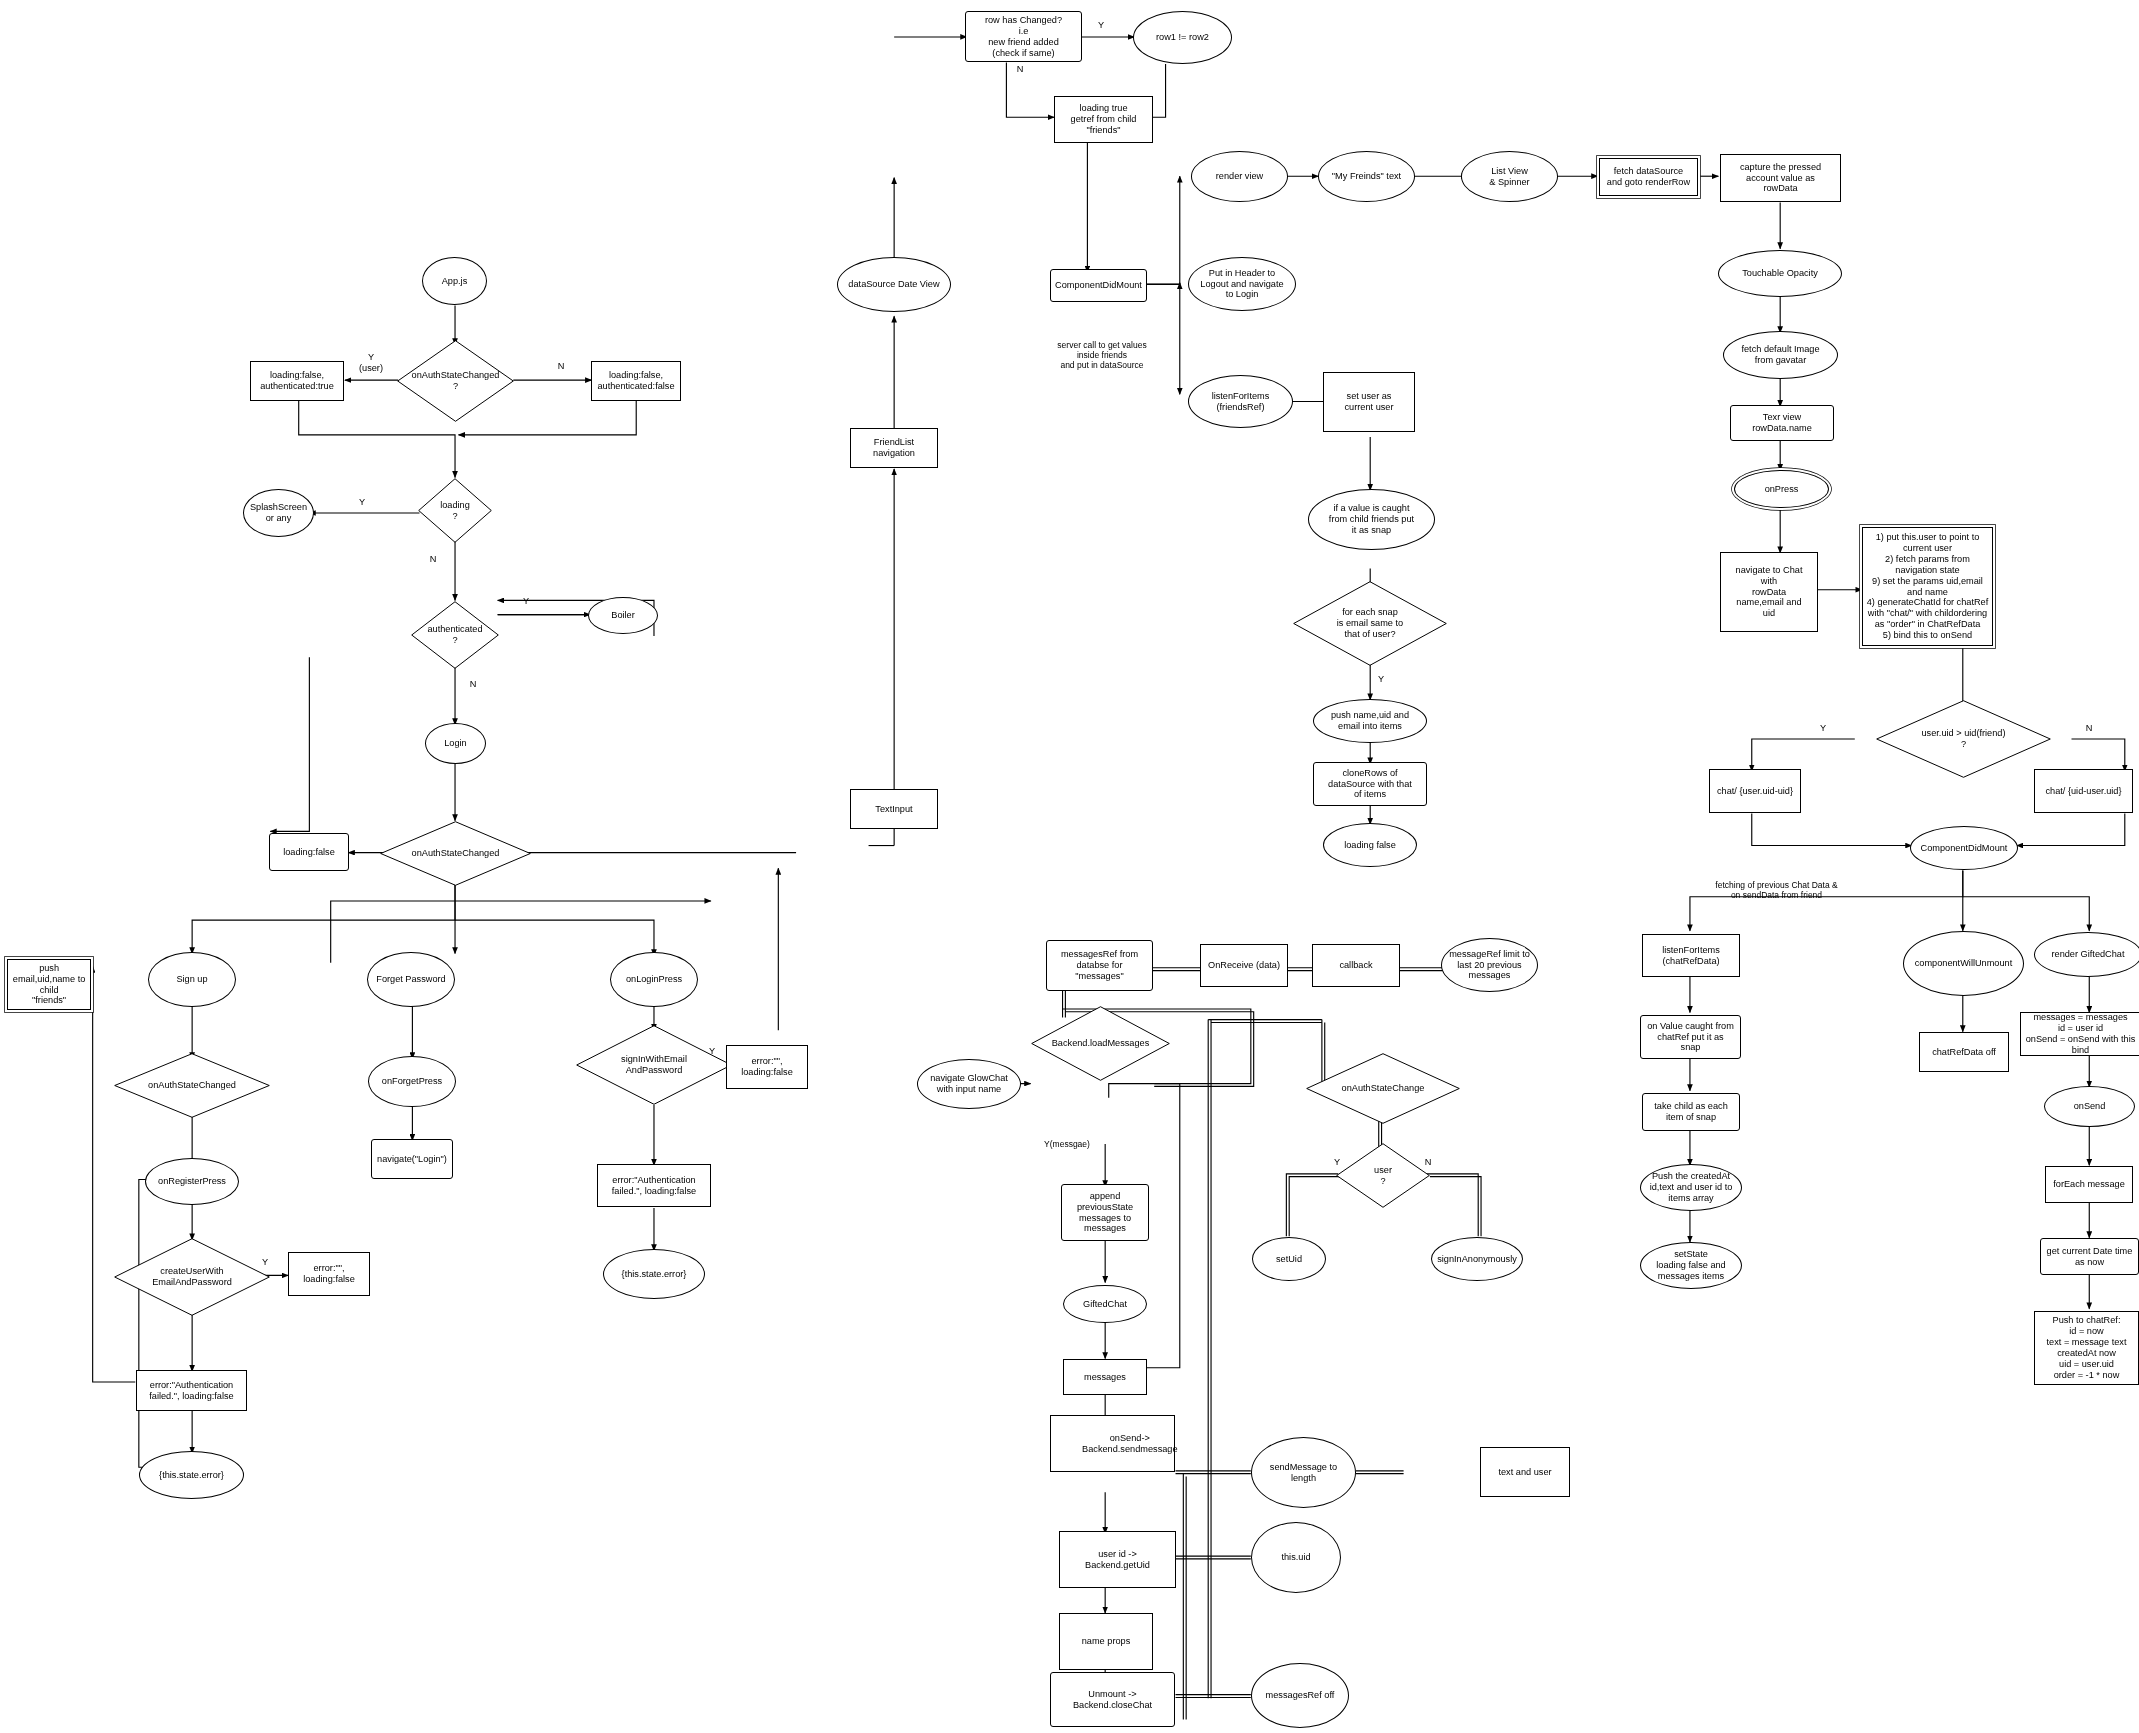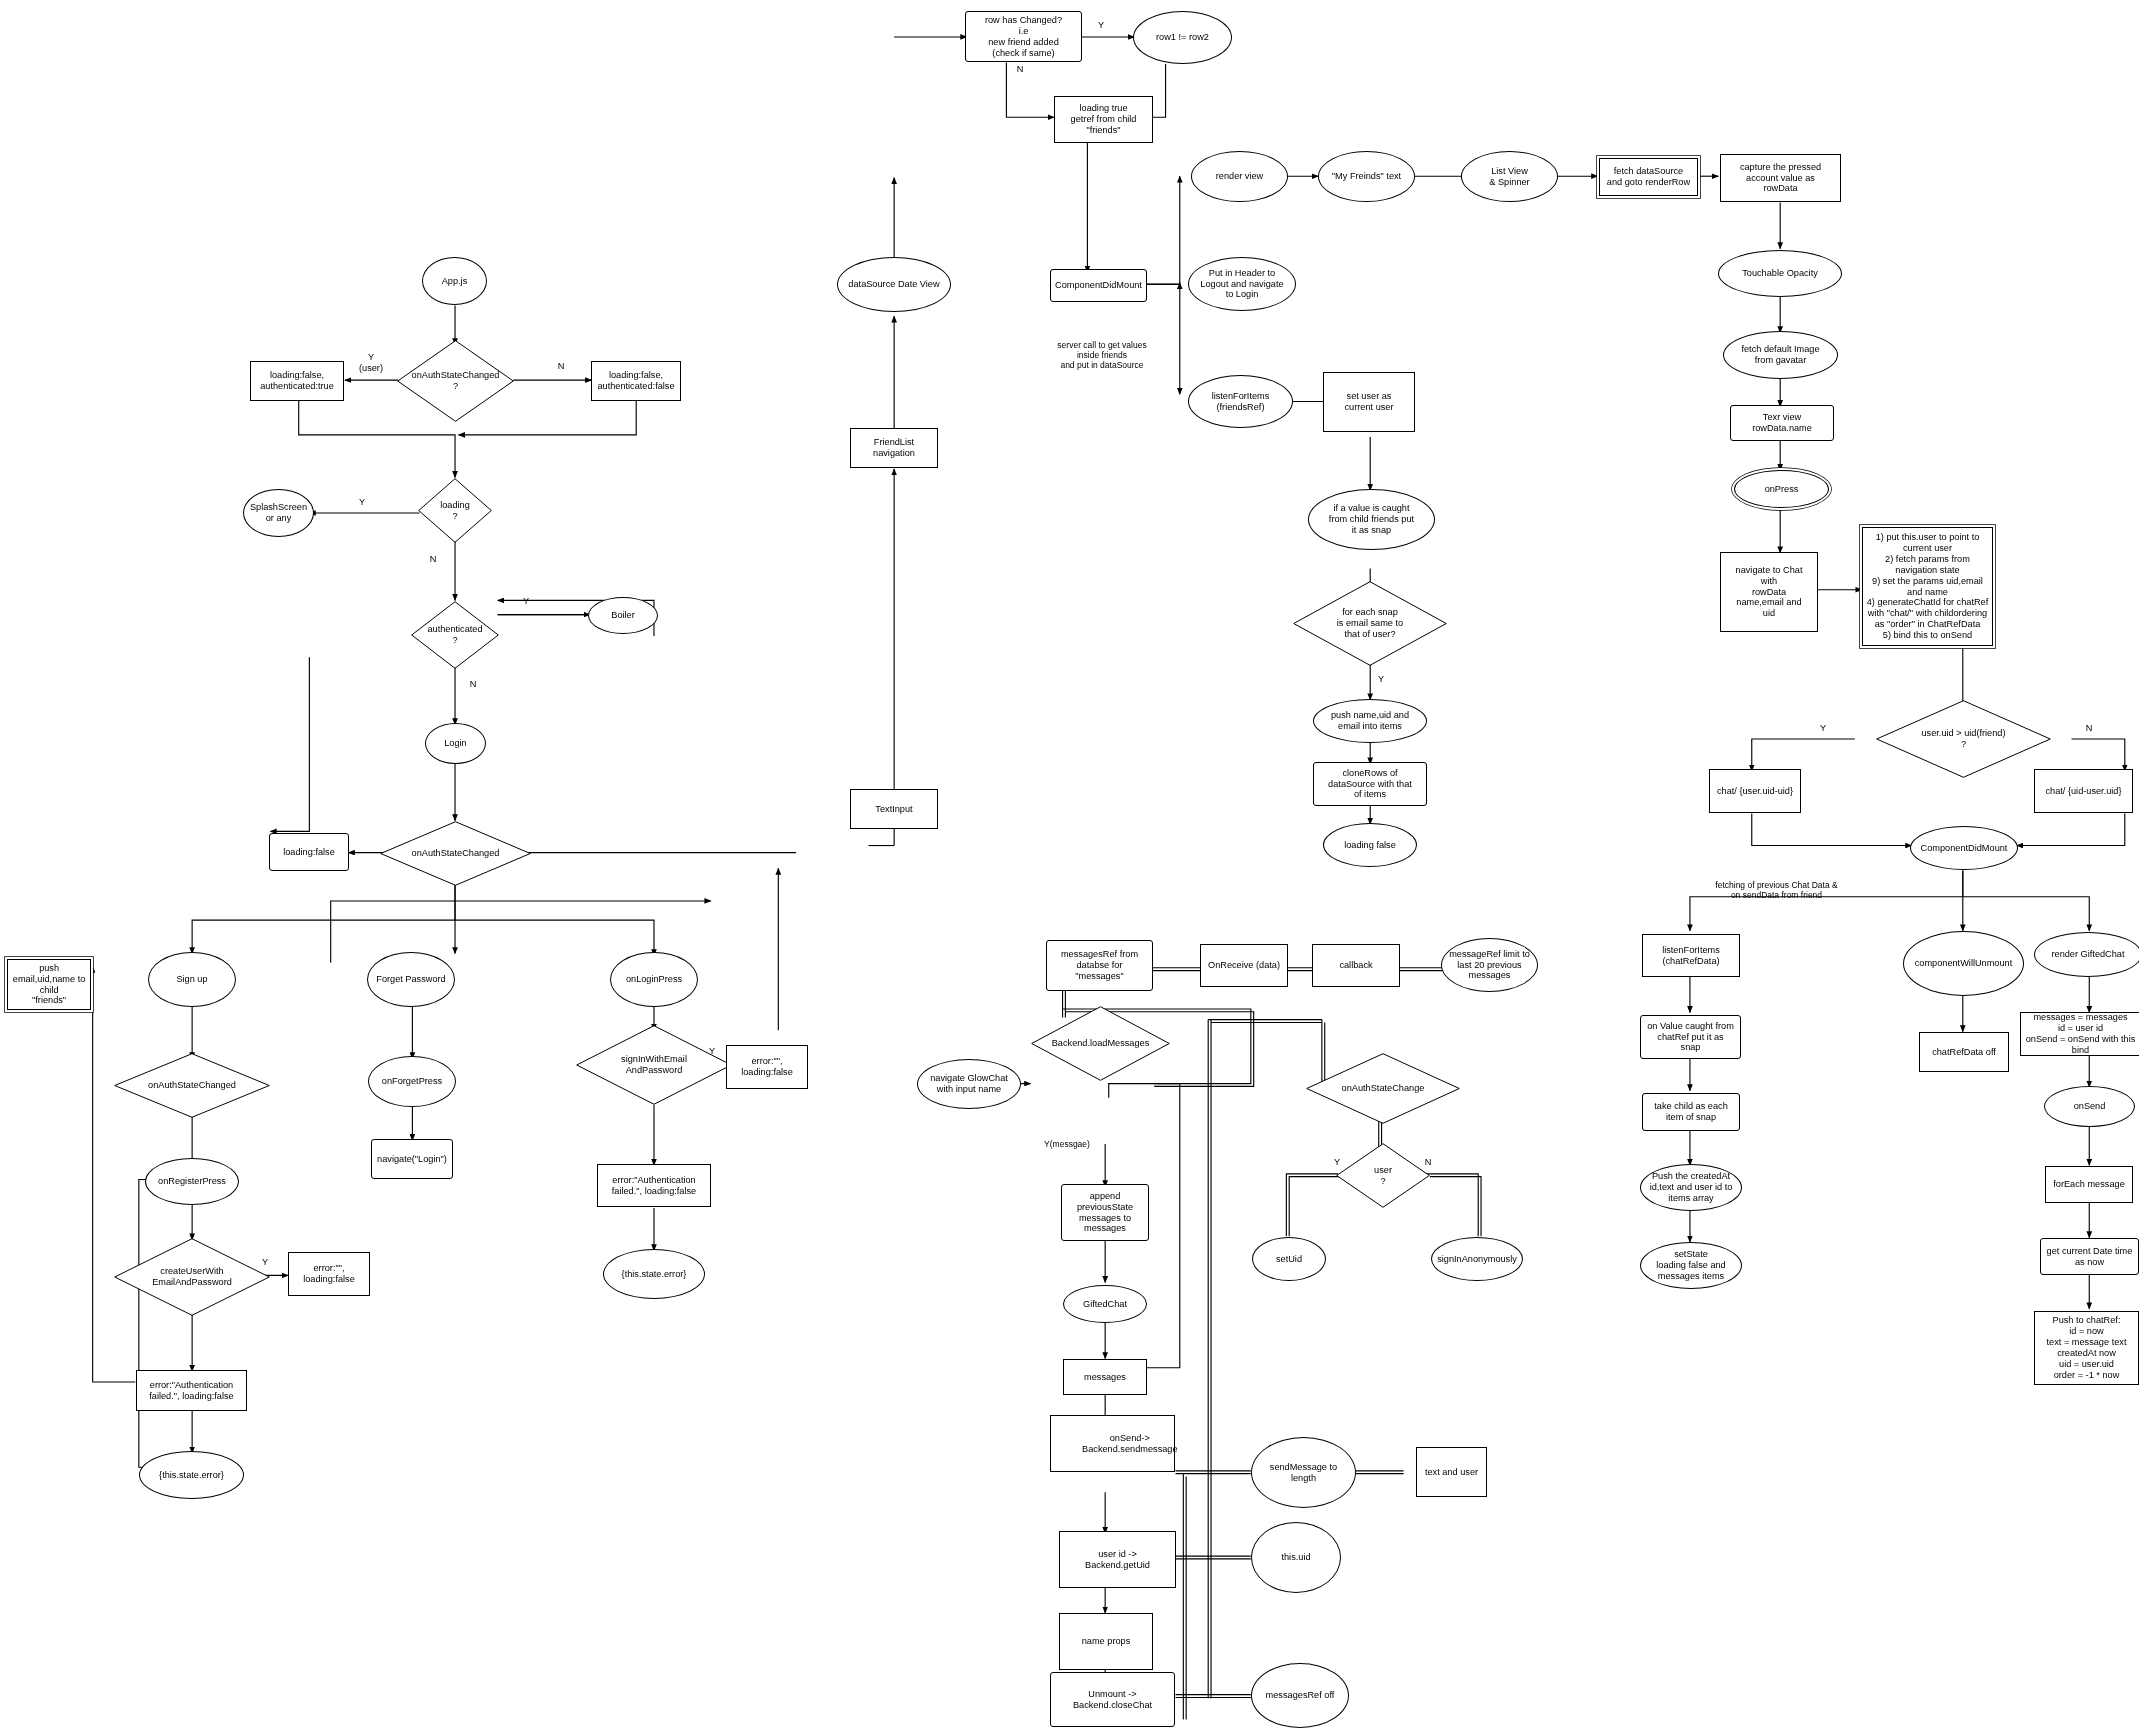--- a/index.html
+++ b/index.html
@@ -409,21 +409,21 @@
 <div class="node round" style="left:1061px;top:1184px;width:88px;height:57px;">append
 previousState
 messages to
 messages</div>
 <div class="node ell" style="left:1063px;top:1285px;width:84px;height:38px;">GiftedChat</div>
 <div class="node rect" style="left:1063px;top:1359px;width:84px;height:36px;">messages</div>
 <div class="node rect" style="left:1050px;top:1415px;width:125px;height:57px;padding-left:36px;">onSend-&gt;
 Backend.sendmessage</div>
 <div class="node ell" style="left:1251px;top:1437px;width:105px;height:71px;">sendMessage to
 length</div>
-<div class="node rect" style="left:1416px;top:1447px;width:71px;height:50px;">text and user</div>
+<div class="node rect" style="left:1480px;top:1447px;width:90px;height:50px;">text and user</div>
 <div class="node rect" style="left:1059px;top:1531px;width:117px;height:57px;">user id -&gt;
 Backend.getUid</div>
 <div class="node ell" style="left:1251px;top:1522px;width:90px;height:71px;">this.uid</div>
 <div class="node rect" style="left:1059px;top:1613px;width:94px;height:57px;">name props</div>
 <div class="node round" style="left:1050px;top:1672px;width:125px;height:55px;">Unmount -&gt;
 Backend.closeChat</div>
 <div class="node ell" style="left:1251px;top:1663px;width:98px;height:65px;">messagesRef off</div>
 
 <div class="node dia" style="left:1306px;top:1053px;width:154px;height:71px;">
   <svg class="dshape" viewBox="0 0 216 100" preserveAspectRatio="none">

